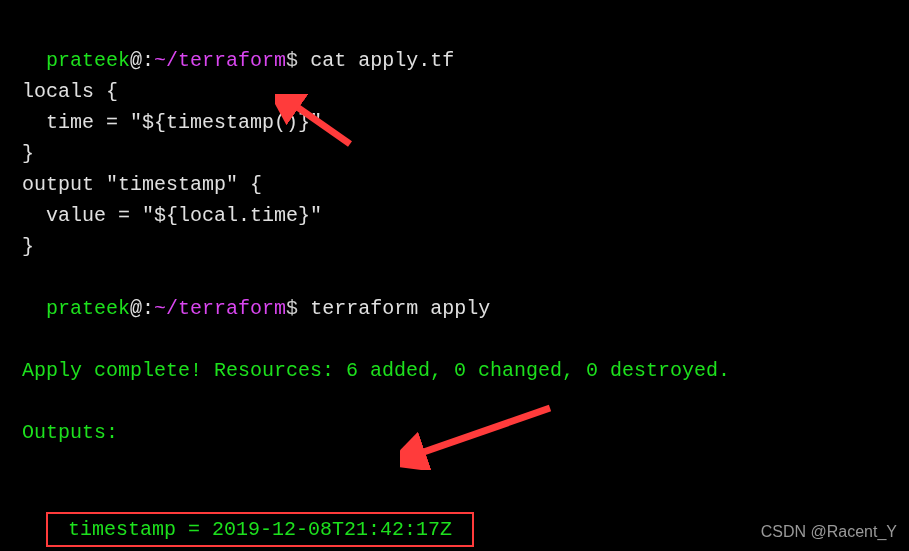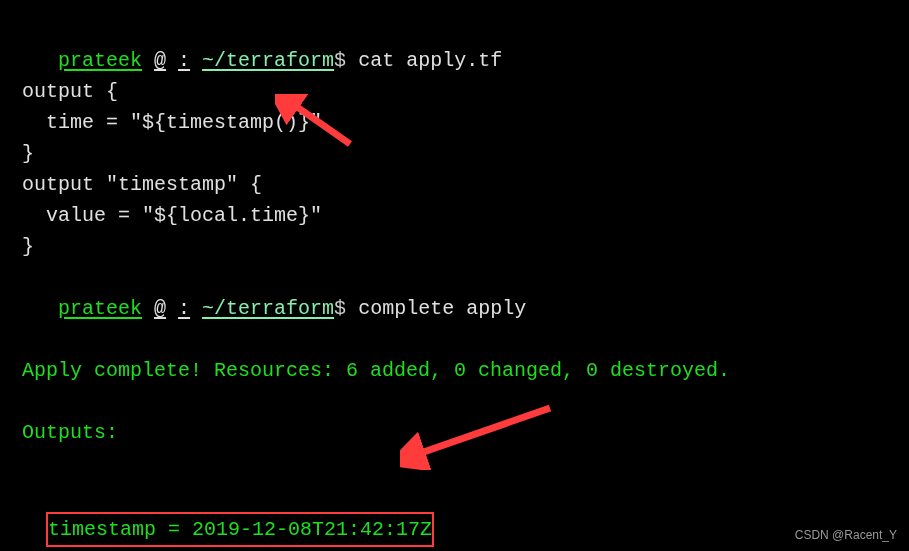--- a/index.html
+++ b/index.html
@@ -11,66 +11,66 @@
       font-size: 20px;
       line-height: 1.55;
       color: #ccc;
       padding: 14px 22px;
       position: relative;
       overflow: hidden;
     }
     .line { white-space: pre; position: relative; }
     .green { color: #1de01d; }
     .white { color: #e0e0e0; }
-    .cyan { color: #86efac; }
+    .cyan { color: #d946ef; }
     .dollar { color: #ccc; }
-    .underline { text-decoration: underline; text-underline-offset: 3px; margin-left: 12px; }
+    .underline { text-underline-offset: 3px; }
     .highlight-box {
       display: inline-block;
       border: 2.5px solid #ff3b3b;
-      padding: 0 0;
+      padding: 0 20px;
       margin-top: 2px;
     }
     .arrow1 {
       position: absolute;
       left: 275px;
       top: 94px;
       pointer-events: none;
     }
     .arrow2 {
       position: absolute;
       left: 400px;
       top: 400px;
       pointer-events: none;
     }
     .watermark {
       position: absolute;
       right: 12px;
       bottom: 6px;
-      font-size: 12px;
+      font-size: 16px;
       color: #999;
       font-family: Arial, sans-serif;
       margin-top: 20px;
     }
   </style>
 </head>
 <body>
 
 <div class="line">
   <span class="green underline">prateek</span><span class="white underline">@</span><span class="white underline">:</span><span class="cyan underline">~/terraform</span><span class="dollar">$</span> <span class="white">cat apply.tf</span>
 </div>
-<div class="line white">output {</div>
+<div class="line white">locals {</div>
 <div class="line white">  time = "${timestamp()}"</div>
 <div class="line white">}</div>
 <div class="line white"></div>
 <div class="line white">output "timestamp" {</div>
 <div class="line white">  value = "${local.time}"</div>
 <div class="line white">}</div>
 <div class="line">
-  <span class="green underline">prateek</span><span class="white underline">@</span><span class="white underline">:</span><span class="cyan underline">~/terraform</span><span class="dollar">$</span> <span class="white">complete apply</span>
+  <span class="green underline">prateek</span><span class="white underline">@</span><span class="white underline">:</span><span class="cyan underline">~/terraform</span><span class="dollar">$</span> <span class="white">terraform apply</span>
 </div>
 <div class="line">&nbsp;</div>
 <div class="line green">Apply complete! Resources: 6 added, 0 changed, 0 destroyed.</div>
 <div class="line">&nbsp;</div>
 <div class="line green">Outputs:</div>
 <div class="line">&nbsp;</div>
 <div class="line">
   <span class="highlight-box"><span class="green">timestamp = 2019-12-08T21:42:17Z</span></span>
 </div>
 <div class="line">

